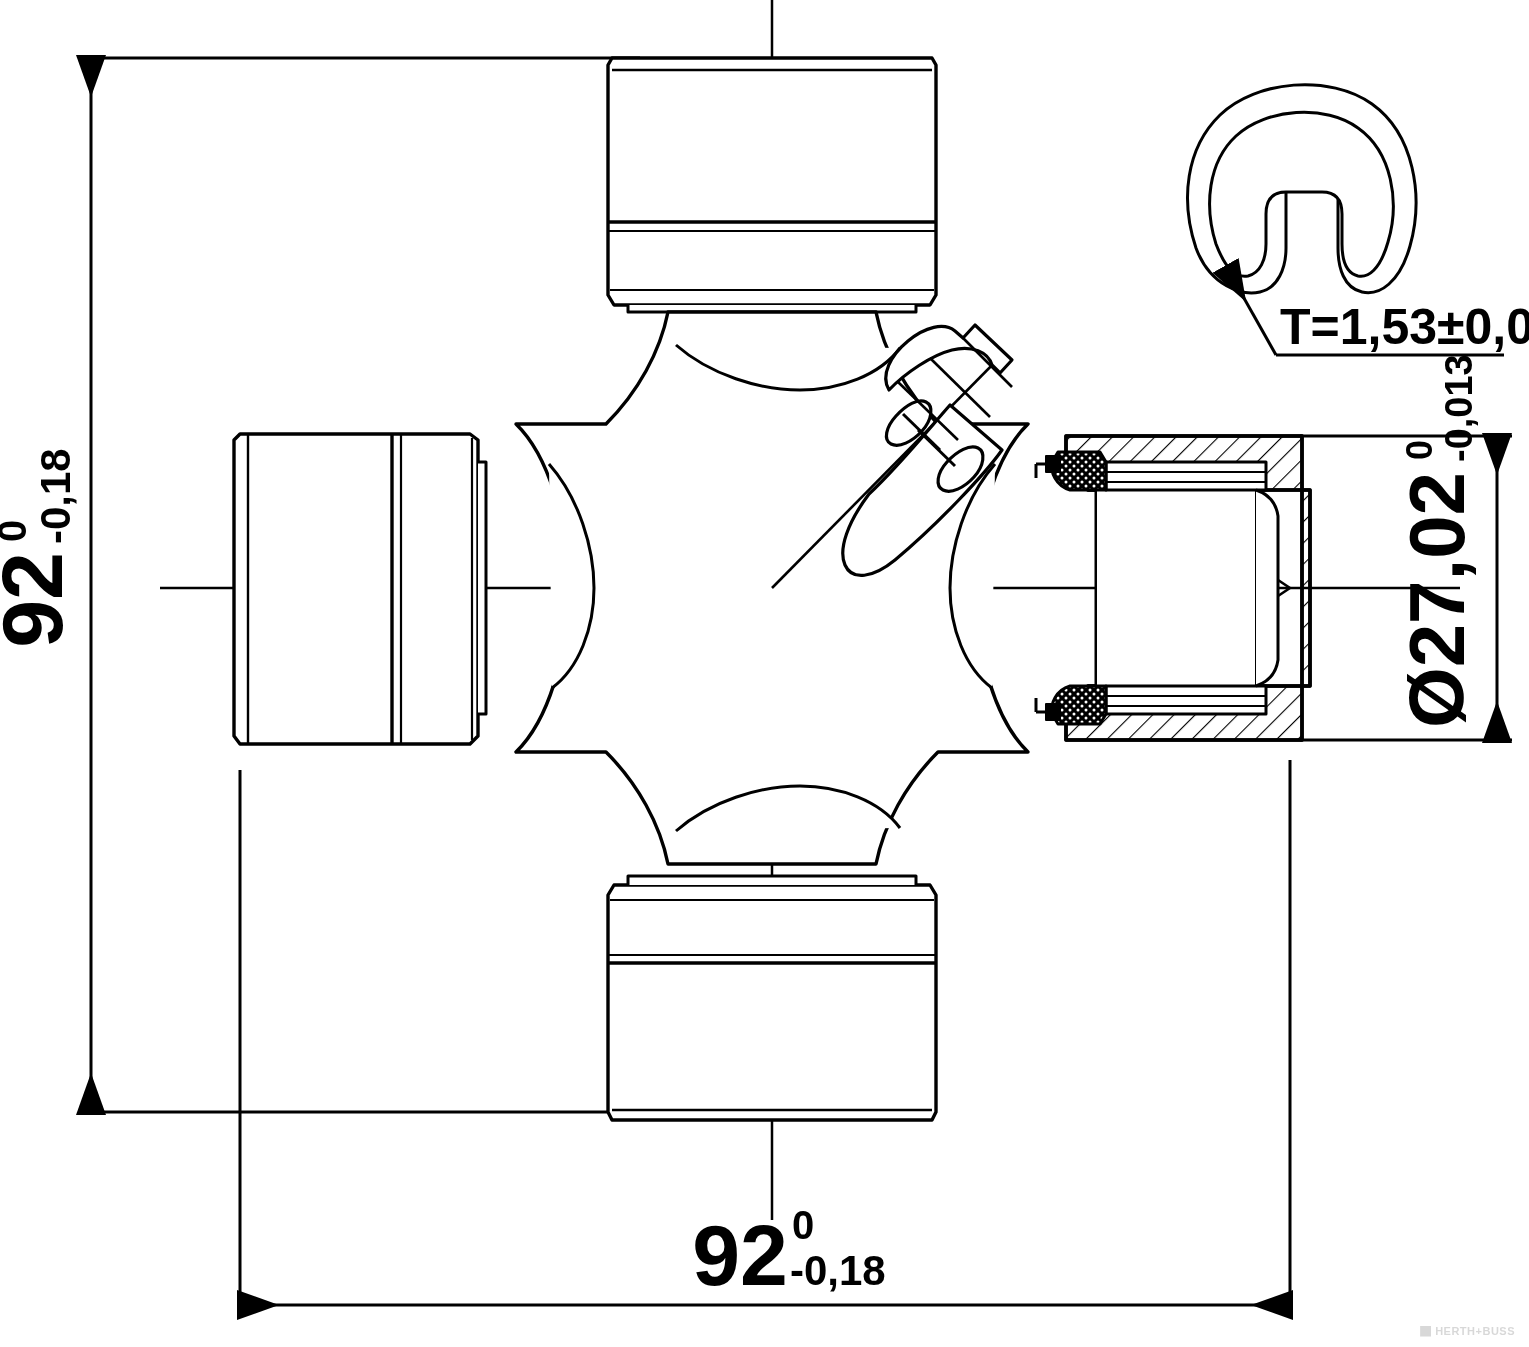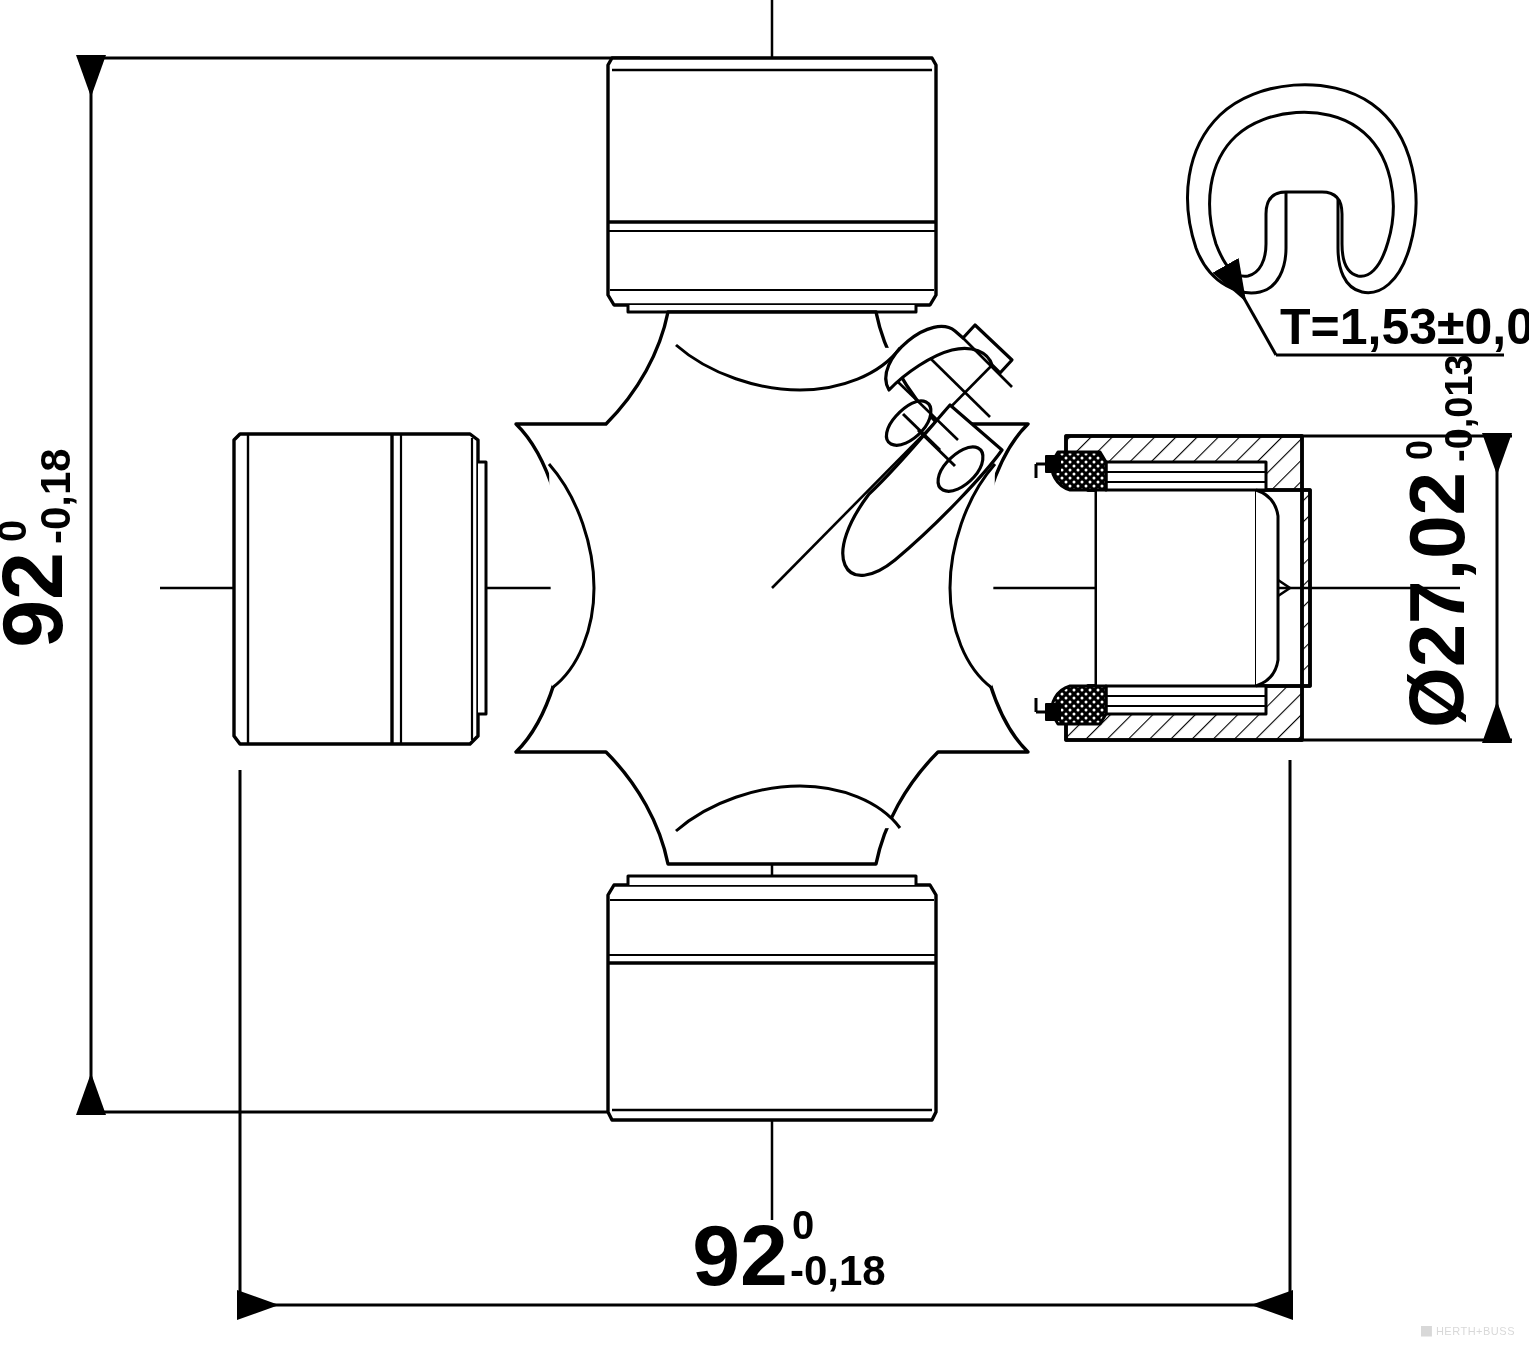--- a/index.html
+++ b/index.html
@@ -5,21 +5,21 @@
   html,body{margin:0;padding:0;background:#ffffff;}
   body{width:1529px;height:1347px;position:relative;overflow:hidden;
        font-family:"Liberation Sans",sans-serif;color:#000;}
   #stage{position:absolute;inset:0;width:1529px;height:1347px;}
   svg{display:block;}
   .dim-text{font-family:"Liberation Sans",sans-serif;font-weight:bold;fill:#000;}
   .wm{position:absolute;right:14px;bottom:10px;display:flex;align-items:center;gap:4px;
       opacity:.38;}
   .wm-mark{width:11px;height:11px;background:#9a9a9a;
       -webkit-clip-path:polygon(0 0,100% 0,100% 100%,0 100%);}
-  .wm-text{font-family:"Liberation Sans",sans-serif;font-size:11px;font-weight:normal;
+  .wm-text{font-family:"Liberation Sans",sans-serif;font-size:11px;font-weight:bold;
       letter-spacing:.5px;color:#9a9a9a;}
 </style>
 </head>
 <body>
 
 <div id="stage">
 <svg width="1529" height="1347" viewBox="0 0 1529 1347">
   <defs>
     <pattern id="hatch45" width="15" height="15" patternUnits="userSpaceOnUse" patternTransform="rotate(45)">
       <line x1="0" y1="0" x2="0" y2="15" stroke="#000" stroke-width="2.2"></line>

